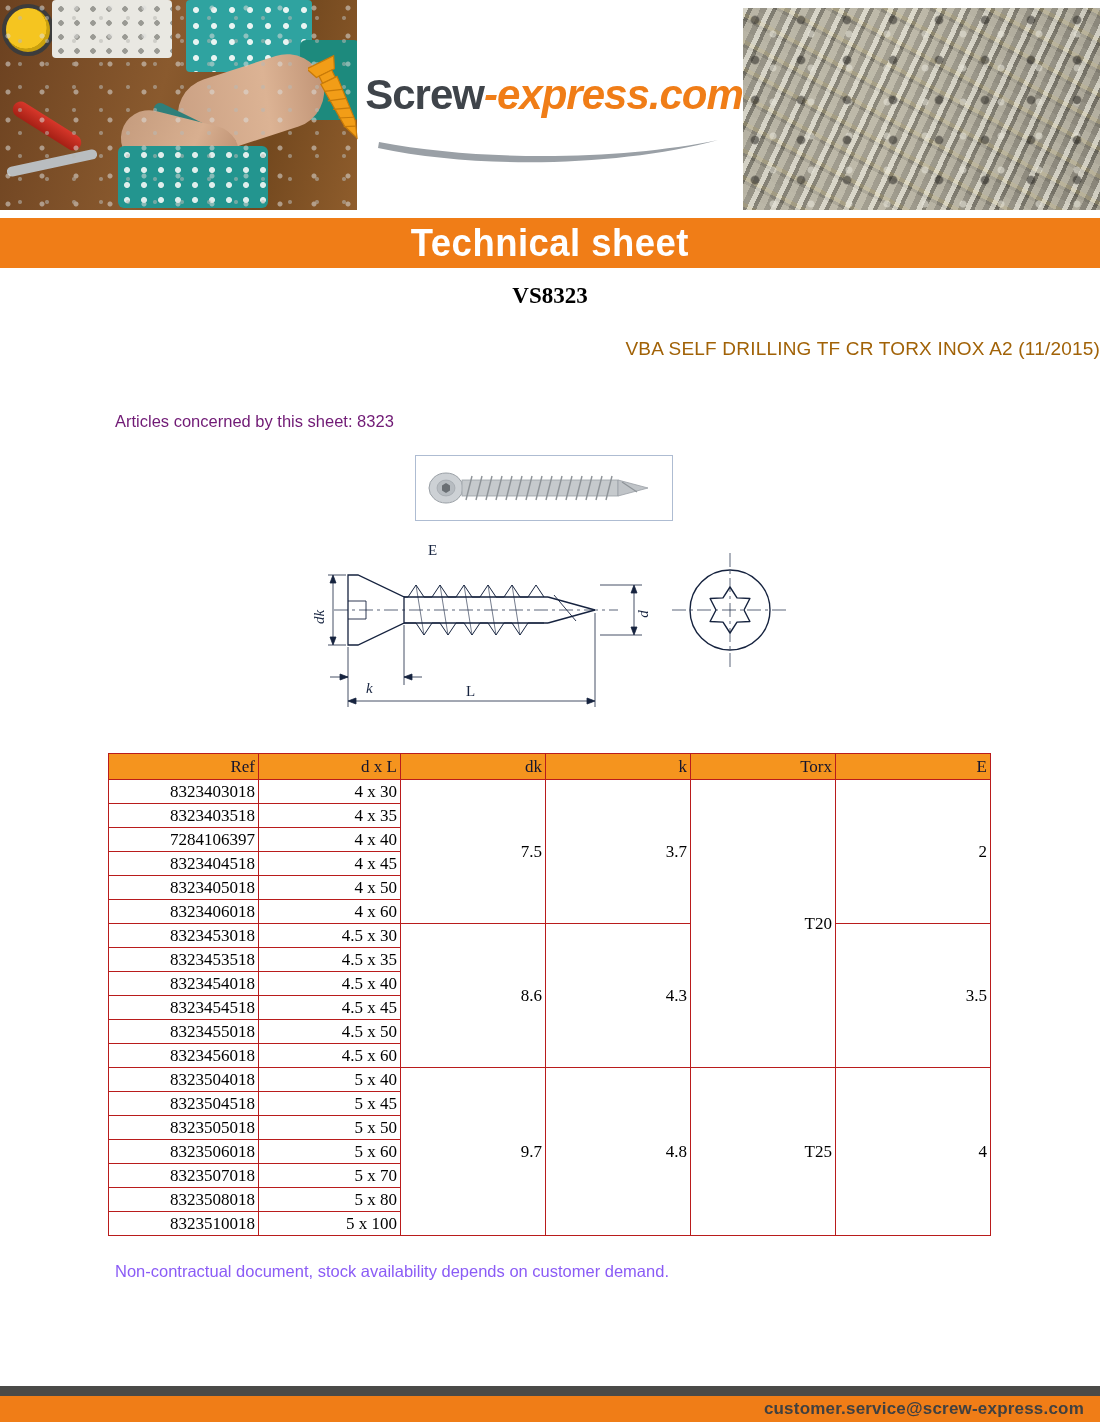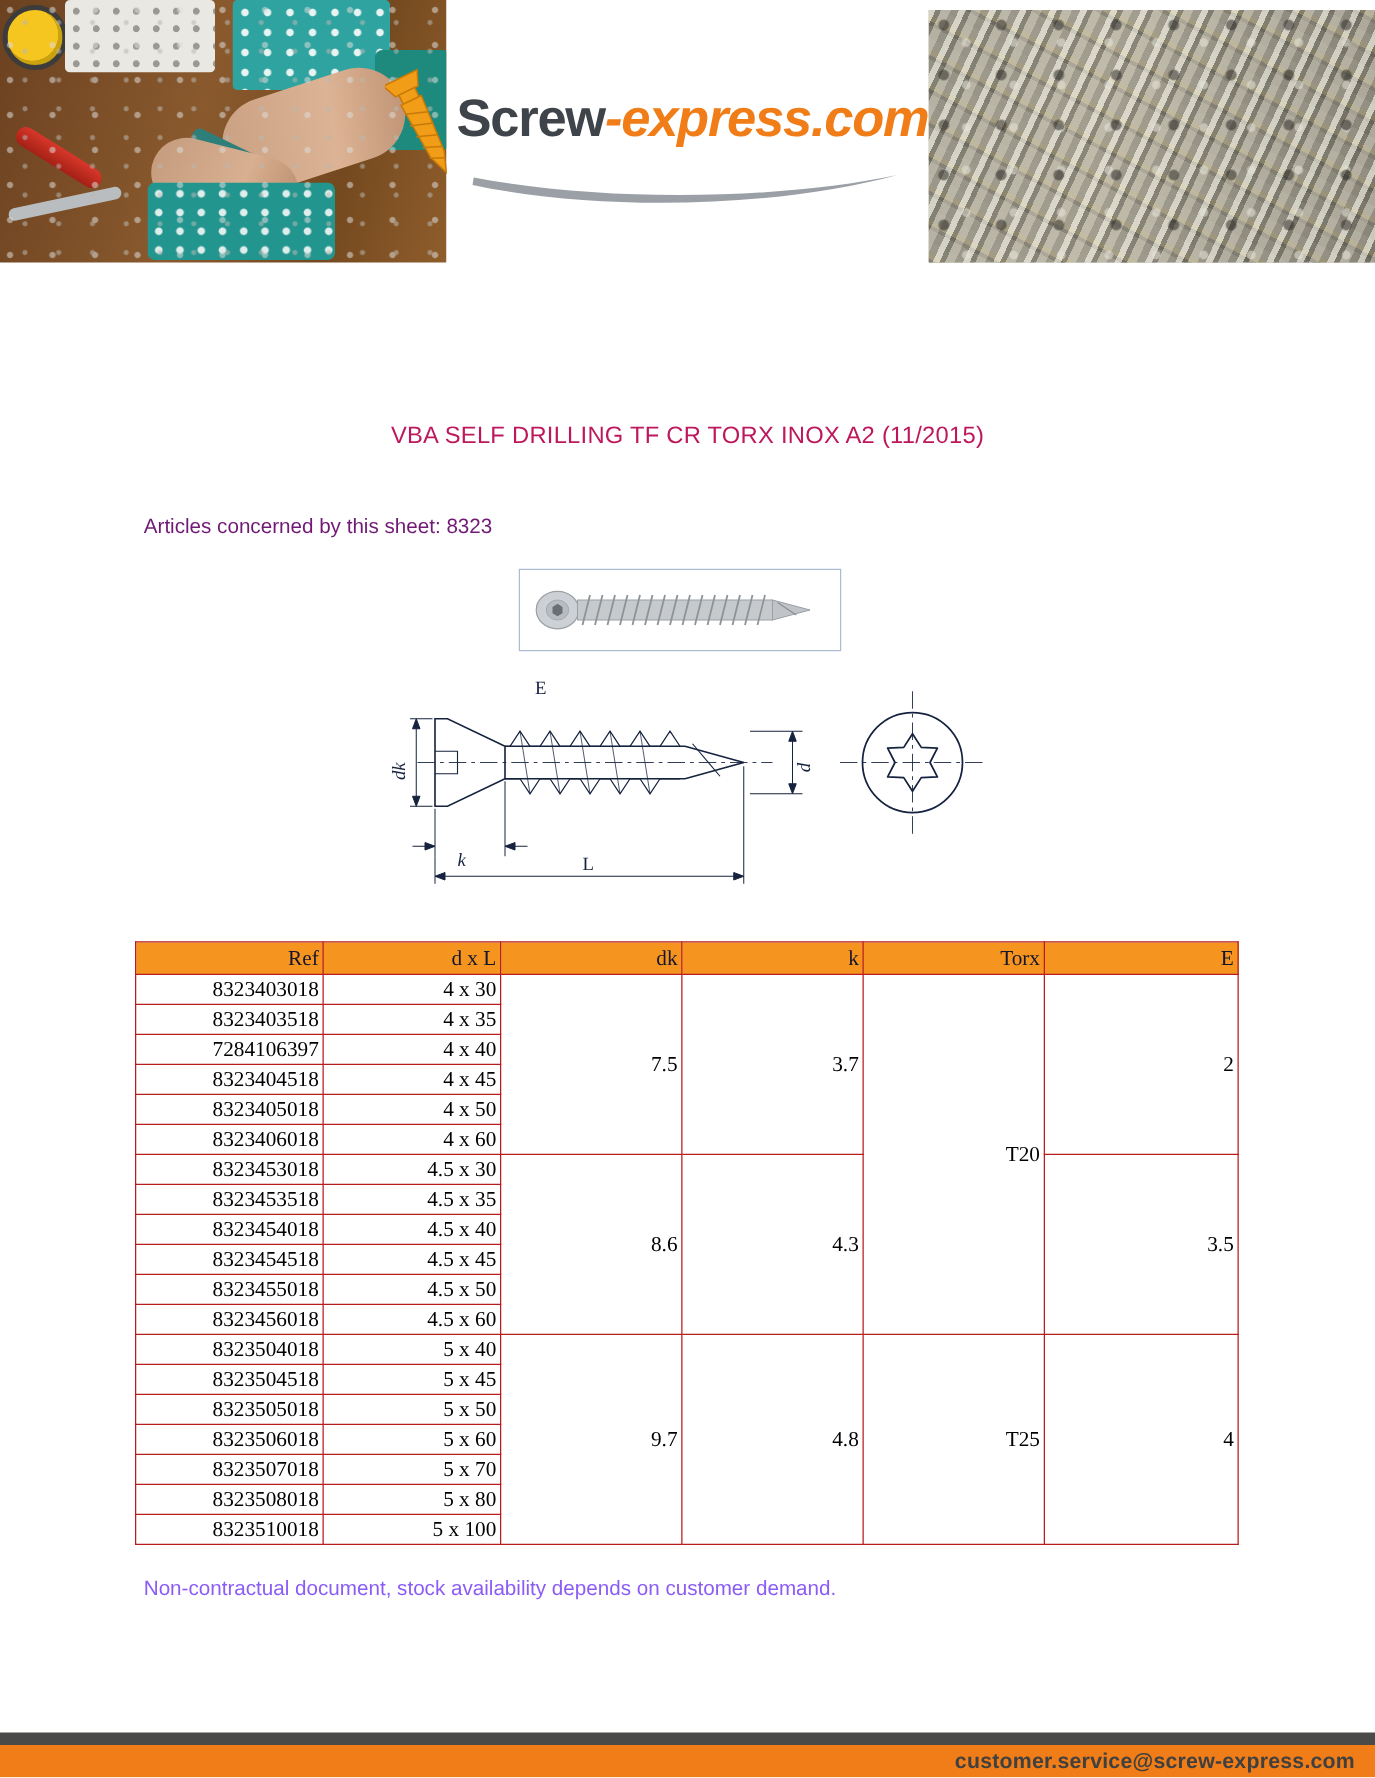--- a/index.html
+++ b/index.html
@@ -56,22 +56,22 @@
   .logo-icon{left:308px;top:52px;}
 
   
   .banner{left:0;top:218px;width:1100px;height:50px;background:var(--orange);
     display:flex;align-items:center;justify-content:center;}
   .banner-title{color:#fff;font-size:38px;font-weight:700;letter-spacing:.5px;transform:scaleX(.96);}
 
   
   .sheet-code{left:0;top:283px;width:1100px;text-align:center;
     font-family:"Liberation Serif",serif;font-size:23px;font-weight:700;color:#000;}
-  .sheet-title{left:0;top:338px;width:1100px;text-align:center;
-    font-size:19px;font-weight:500;color:#be185d;letter-spacing:.2px;}
+  .sheet-title{left:0;top:338px;width:1100px;text-align:right;
+    font-size:19px;font-weight:500;color:#a16207;letter-spacing:.2px;}
   .articles-note{left:115px;top:412px;font-size:16.5px;color:#701a75;}
 
   
   .product-box{left:415px;top:455px;width:258px;height:66px;background:#fff;border:1px solid #aebcd2;
     display:flex;align-items:center;justify-content:center;}
 
   
   .drawing{left:300px;top:535px;}
   .dim-text{font-family:"Liberation Serif",serif;font-size:15px;fill:#16233f;}
   .dim-italic{font-style:italic;}
@@ -124,21 +124,25 @@
 
   <div class="abs logo-wrap">
     <div class="logo-text">
       <span class="logo-primary">Screw</span><span class="logo-secondary">-express.com</span>
     </div>
   </div>
   <svg class="abs logo-swoosh" width="352" height="34" viewBox="0 0 352 34">
     <path d="M6,10 C110,32 250,28 346,2 C250,22 112,24 7,4 Z" fill="#9aa0a6"></path>
   </svg>
 
-
+  <div class="abs banner">
+    <span class="banner-title">Technical sheet</span>
+  </div>
+
+  <div class="abs sheet-code">VS8323</div>
   <div class="abs sheet-title">VBA SELF DRILLING TF CR TORX INOX A2 (11/2015)</div>
   <div class="abs articles-note">Articles concerned by this sheet: 8323</div>
 
   <div class="abs product-box">
     <svg width="252" height="62" viewBox="0 0 252 62">
       <ellipse cx="28" cy="31" rx="17" ry="15" fill="#cdd1d5" stroke="#9aa0a6"></ellipse>
       <ellipse cx="28" cy="31" rx="9" ry="8" fill="#b7bcc1" stroke="#9aa0a6" stroke-width="0.6"></ellipse>
       <polygon points="28,26 32,28.5 32,33.5 28,36 24,33.5 24,28.5" fill="#6a6f74"></polygon>
       <rect x="44" y="23" width="156" height="16" fill="#c6cacd" stroke="#9aa0a6" stroke-width="0.8"></rect>
       <g stroke="#8e9398" stroke-width="1.4">

